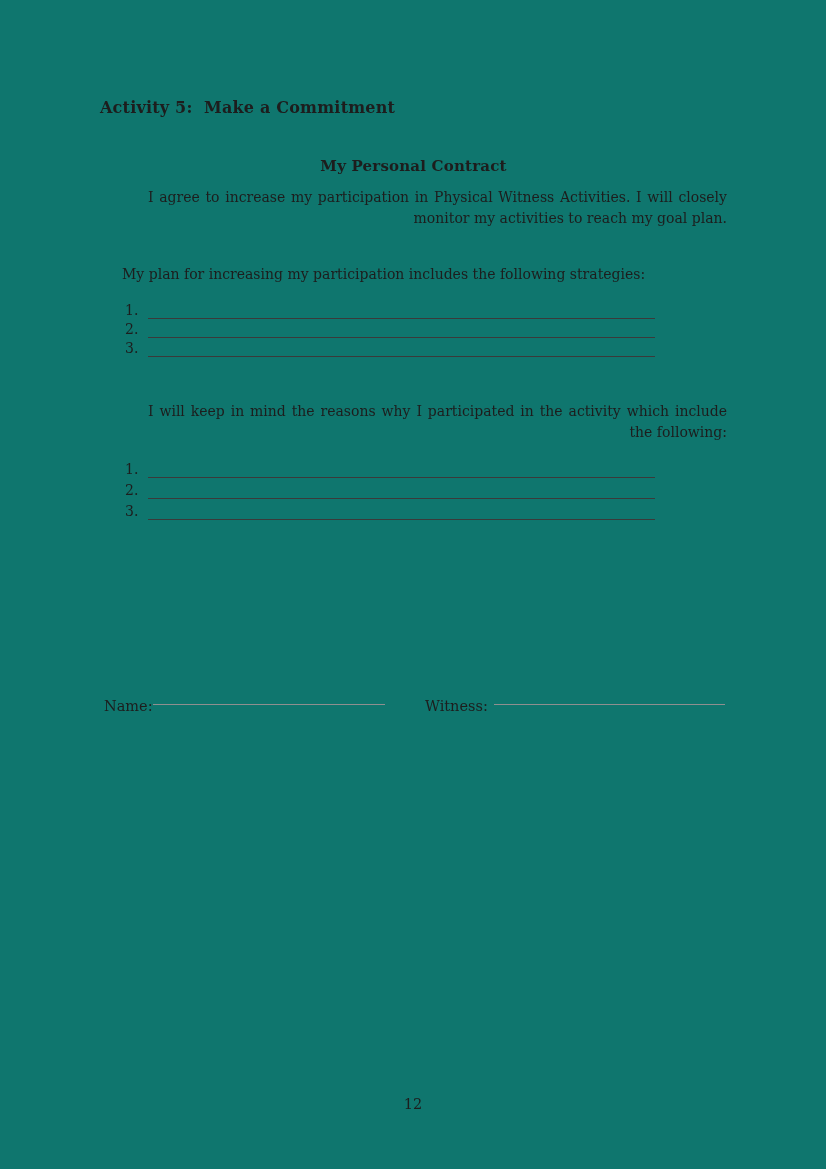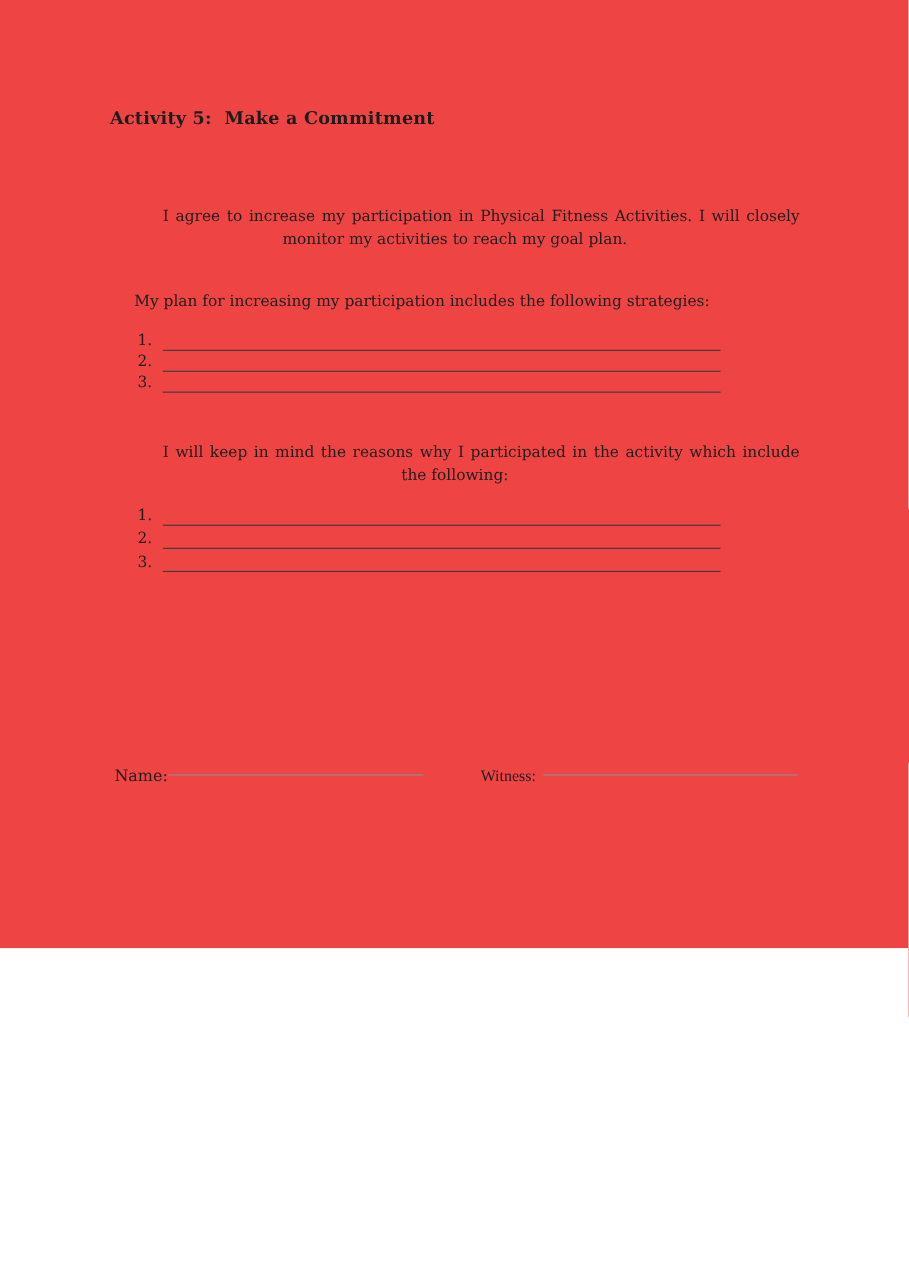--- a/index.html
+++ b/index.html
@@ -3,22 +3,22 @@
 <meta charset="utf-8">
 <style>
   html, body {
     margin: 0;
     padding: 0;
     background: #ffffff;
   }
   .page {
     position: relative;
     width: 826px;
-    height: 862px;
-    background: #ef4444;
+    height: 1169px;
+    background: #0f766e;
     font-family: "DejaVu Serif", serif;
     color: #1d1d1d;
     font-size: 14px;
     overflow: hidden;
   }
   .content-block {
     position: absolute;
     left: 100px;
     width: 627px;
   }
@@ -37,21 +37,21 @@
     letter-spacing: 0.2px;
   }
   .para .jline {
     text-align: justify;
     text-align-last: justify;
     line-height: 20.5px;
     height: 21px;
     overflow: hidden;
   }
   .para .lastline {
-    text-align: center;
+    text-align: right;
     line-height: 20.5px;
     height: 21px;
     overflow: hidden;
   }
   .indent { text-indent: 48px; }
   .p-agreement  { top: 187px; }
   .intro-line   { top: 264px; line-height: 20.5px; margin-left: 22px; }
   .p-reasons    { top: 401px; }
   .p-commitment { top: 558px; }
 
@@ -84,21 +84,21 @@
     height: 22px;
   }
   .sig-label {
     position: absolute;
     top: 0;
     line-height: 20px;
     font-size: 14.5px;
     margin-top: 12px;
   }
   .name-label    { left: 104px; }
-  .witness-label { left: 437px; font-family: Liberation Serif, serif; }
+  .witness-label { left: 425px; }
   .sig-line {
     position: absolute;
     top: 0;
     height: 20px;
     border-bottom: 1.5px solid #8f8f8f;
   }
   .name-line    { left: 153px; width: 232px; }
   .witness-line { left: 494px; width: 231px; }
   .page-number {
     position: absolute;
@@ -110,23 +110,24 @@
     line-height: 20px;
   }
 </style>
 </head>
 <body>
 
 <div class="page">
 
   <div class="content-block heading">Activity 5:  Make a Commitment</div>
 
+  <div class="content-block doc-title">My Personal Contract</div>
 
   <div class="content-block para p-agreement">
-    <div class="jline indent">I agree to increase my participation in Physical Fitness Activities. I will closely</div>
+    <div class="jline indent">I agree to increase my participation in Physical Witness Activities. I will closely</div>
     <div class="lastline">monitor my activities to reach my goal plan.</div>
   </div>
 
   <div class="content-block intro-line">My plan for increasing my participation includes the following strategies:</div>
 
   <div class="content-block blank-list list-strategies">
     <div class="blank-row">
       <span class="item-num">1.</span>
       <span class="blank-line"></span>
     </div>

